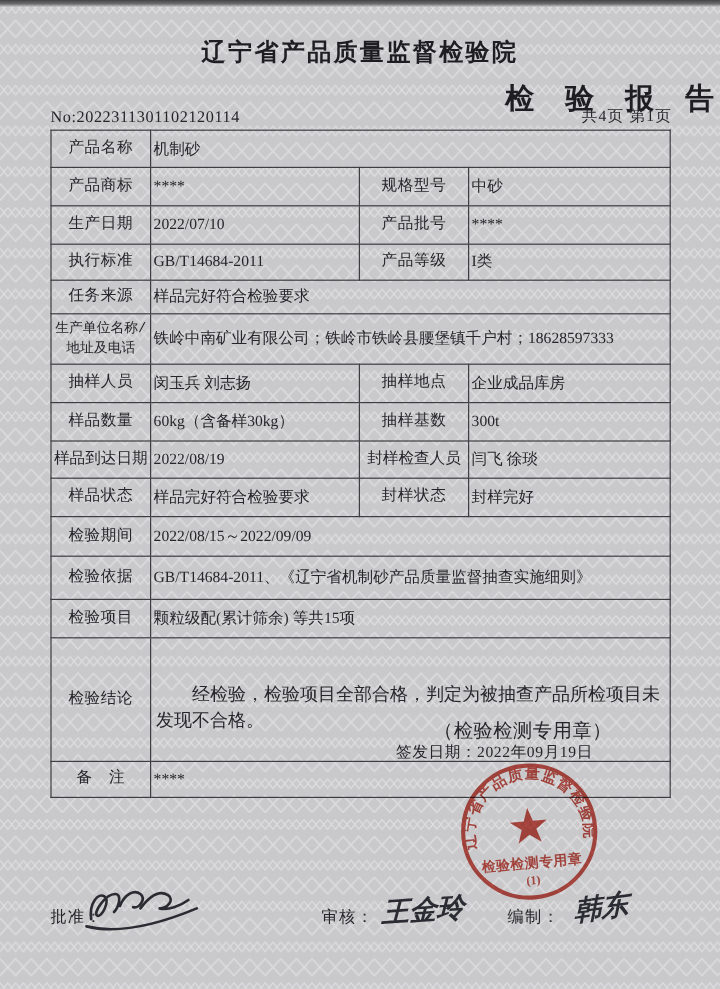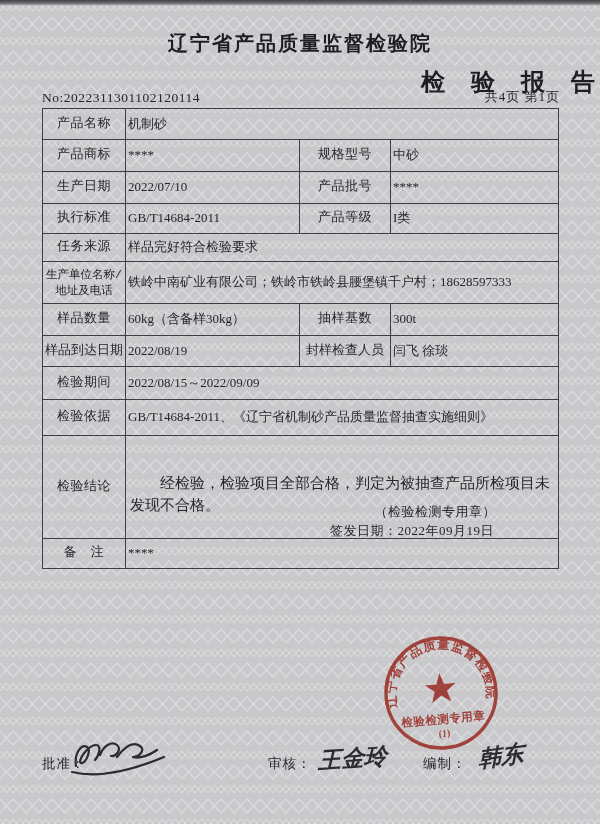--- a/index.html
+++ b/index.html
@@ -40,21 +40,21 @@
     background:transparent;
     overflow:hidden;
   }
   td.lab{text-align:center;letter-spacing:0.5px;font-family:Liberation Mono, monospace;}
   td.lab.small{font-size:11.5px;line-height:1.35;letter-spacing:0;padding:0;}
   td.lab.nowrap{white-space:nowrap;letter-spacing:0;padding:0;margin-top:14px;}
   td.val{text-align:left;padding-left:6px;}
 
   td.concl{position:relative;vertical-align:top;}
   .concl-main{margin:16px 4px 0 2px;text-indent:2em;font-size:15px;line-height:1.45;}
-  .concl-note{position:absolute;right:62px;top:68px;font-size:13px;letter-spacing:0.5px;}
+  .concl-note{position:absolute;right:48px;top:68px;font-size:16px;letter-spacing:0.5px;}
   .concl-date{position:absolute;right:64px;top:87px;font-size:13px;letter-spacing:0.5px;}
 
   .stamp{
     position:absolute;left:382px;top:634px;width:118px;height:118px;z-index:4;
     transform:rotate(-5deg);
     mix-blend-mode:multiply;opacity:0.88;
   }
 
   .footer{position:absolute;left:42px;top:742px;width:516px;height:64px;}
   .sig-label{position:absolute;top:13px;font-size:13.5px;letter-spacing:1px;}
@@ -124,38 +124,54 @@
     </tr>
     <tr style="height:28px">
       <td class="lab">任务来源</td>
       <td class="val" colspan="3">样品完好符合检验要求</td>
     </tr>
     <tr style="height:42px">
       <td class="lab small">生产单位名称/地址及电话</td>
       <td class="val" colspan="3">铁岭中南矿业有限公司；铁岭市铁岭县腰堡镇千户村；18628597333</td>
     </tr>
     <tr style="height:32px">
+      <td class="lab">抽样人员</td>
+      <td class="val">闵玉兵 刘志扬</td>
+      <td class="lab">抽样地点</td>
+      <td class="val">企业成品库房</td>
+    </tr>
+    <tr style="height:32px">
       <td class="lab">样品数量</td>
       <td class="val">60kg（含备样30kg）</td>
       <td class="lab">抽样基数</td>
       <td class="val">300t</td>
     </tr>
     <tr style="height:31px">
       <td class="lab nowrap">样品到达日期</td>
       <td class="val">2022/08/19</td>
       <td class="lab nowrap">封样检查人员</td>
       <td class="val">闫飞 徐琰</td>
     </tr>
+    <tr style="height:32px">
+      <td class="lab">样品状态</td>
+      <td class="val">样品完好符合检验要求</td>
+      <td class="lab">封样状态</td>
+      <td class="val">封样完好</td>
+    </tr>
     <tr style="height:33px">
       <td class="lab">检验期间</td>
       <td class="val" colspan="3">2022/08/15～2022/09/09</td>
     </tr>
     <tr style="height:36px">
       <td class="lab">检验依据</td>
       <td class="val" colspan="3">GB/T14684-2011、《辽宁省机制砂产品质量监督抽查实施细则》</td>
+    </tr>
+    <tr style="height:32px">
+      <td class="lab">检验项目</td>
+      <td class="val" colspan="3">颗粒级配(累计筛余) 等共15项</td>
     </tr>
     <tr style="height:103px">
       <td class="lab">检验结论</td>
       <td class="val concl" colspan="3">
         <div class="concl-main">经检验，检验项目全部合格，判定为被抽查产品所检项目未发现不合格。</div>
         <div class="concl-note">（检验检测专用章）</div>
         <div class="concl-date">签发日期：2022年09月19日</div>
       </td>
     </tr>
     <tr style="height:30px">

